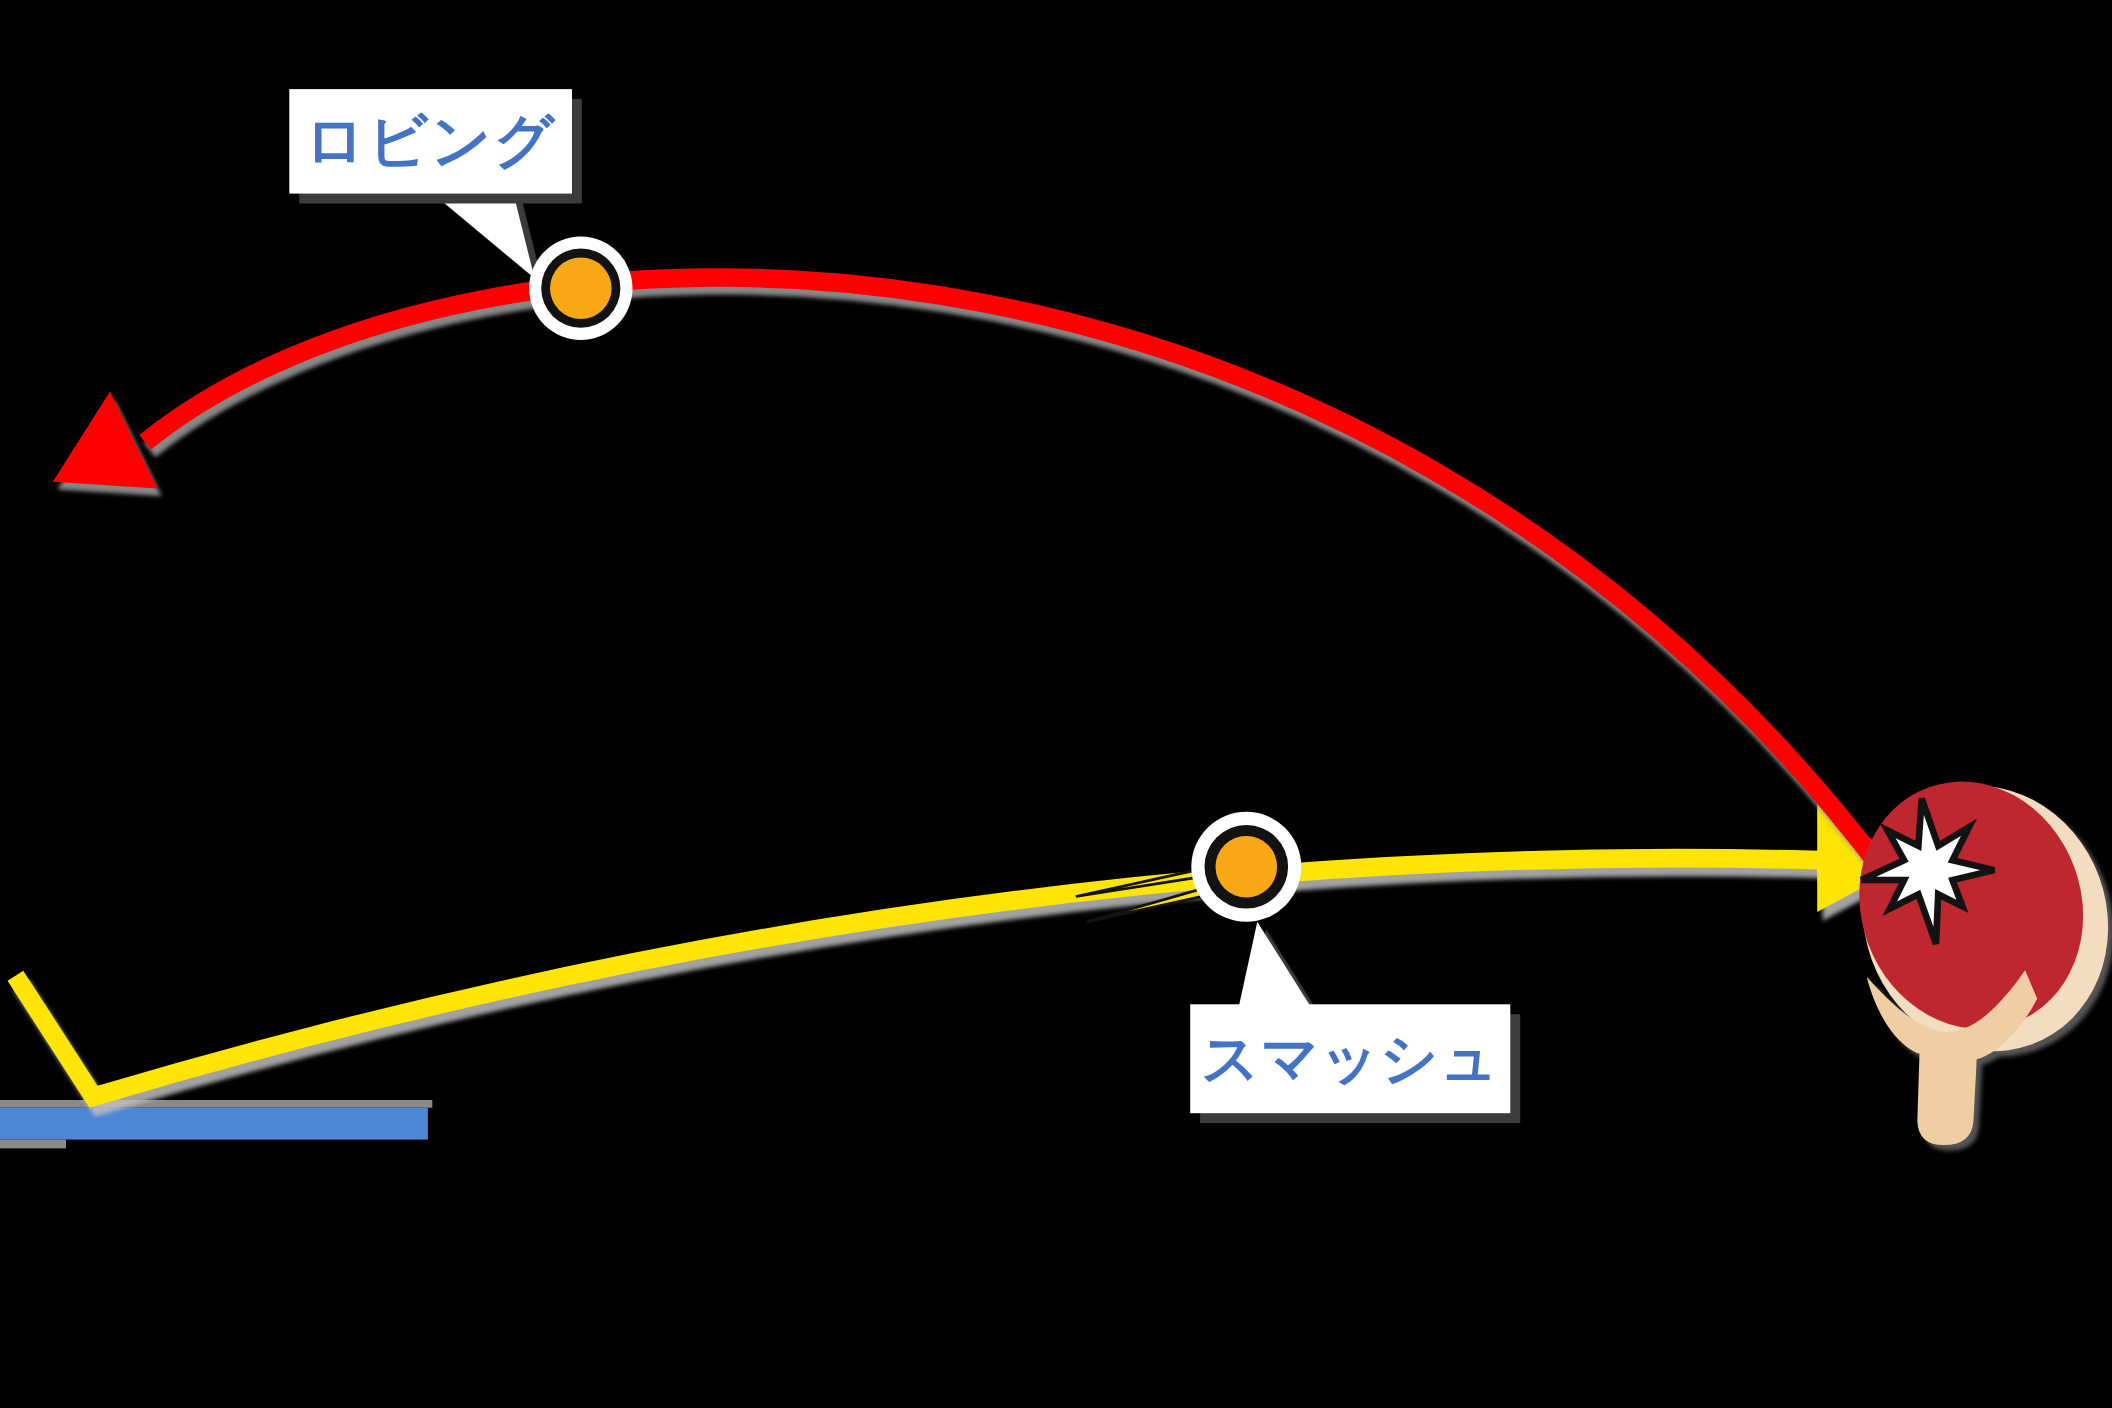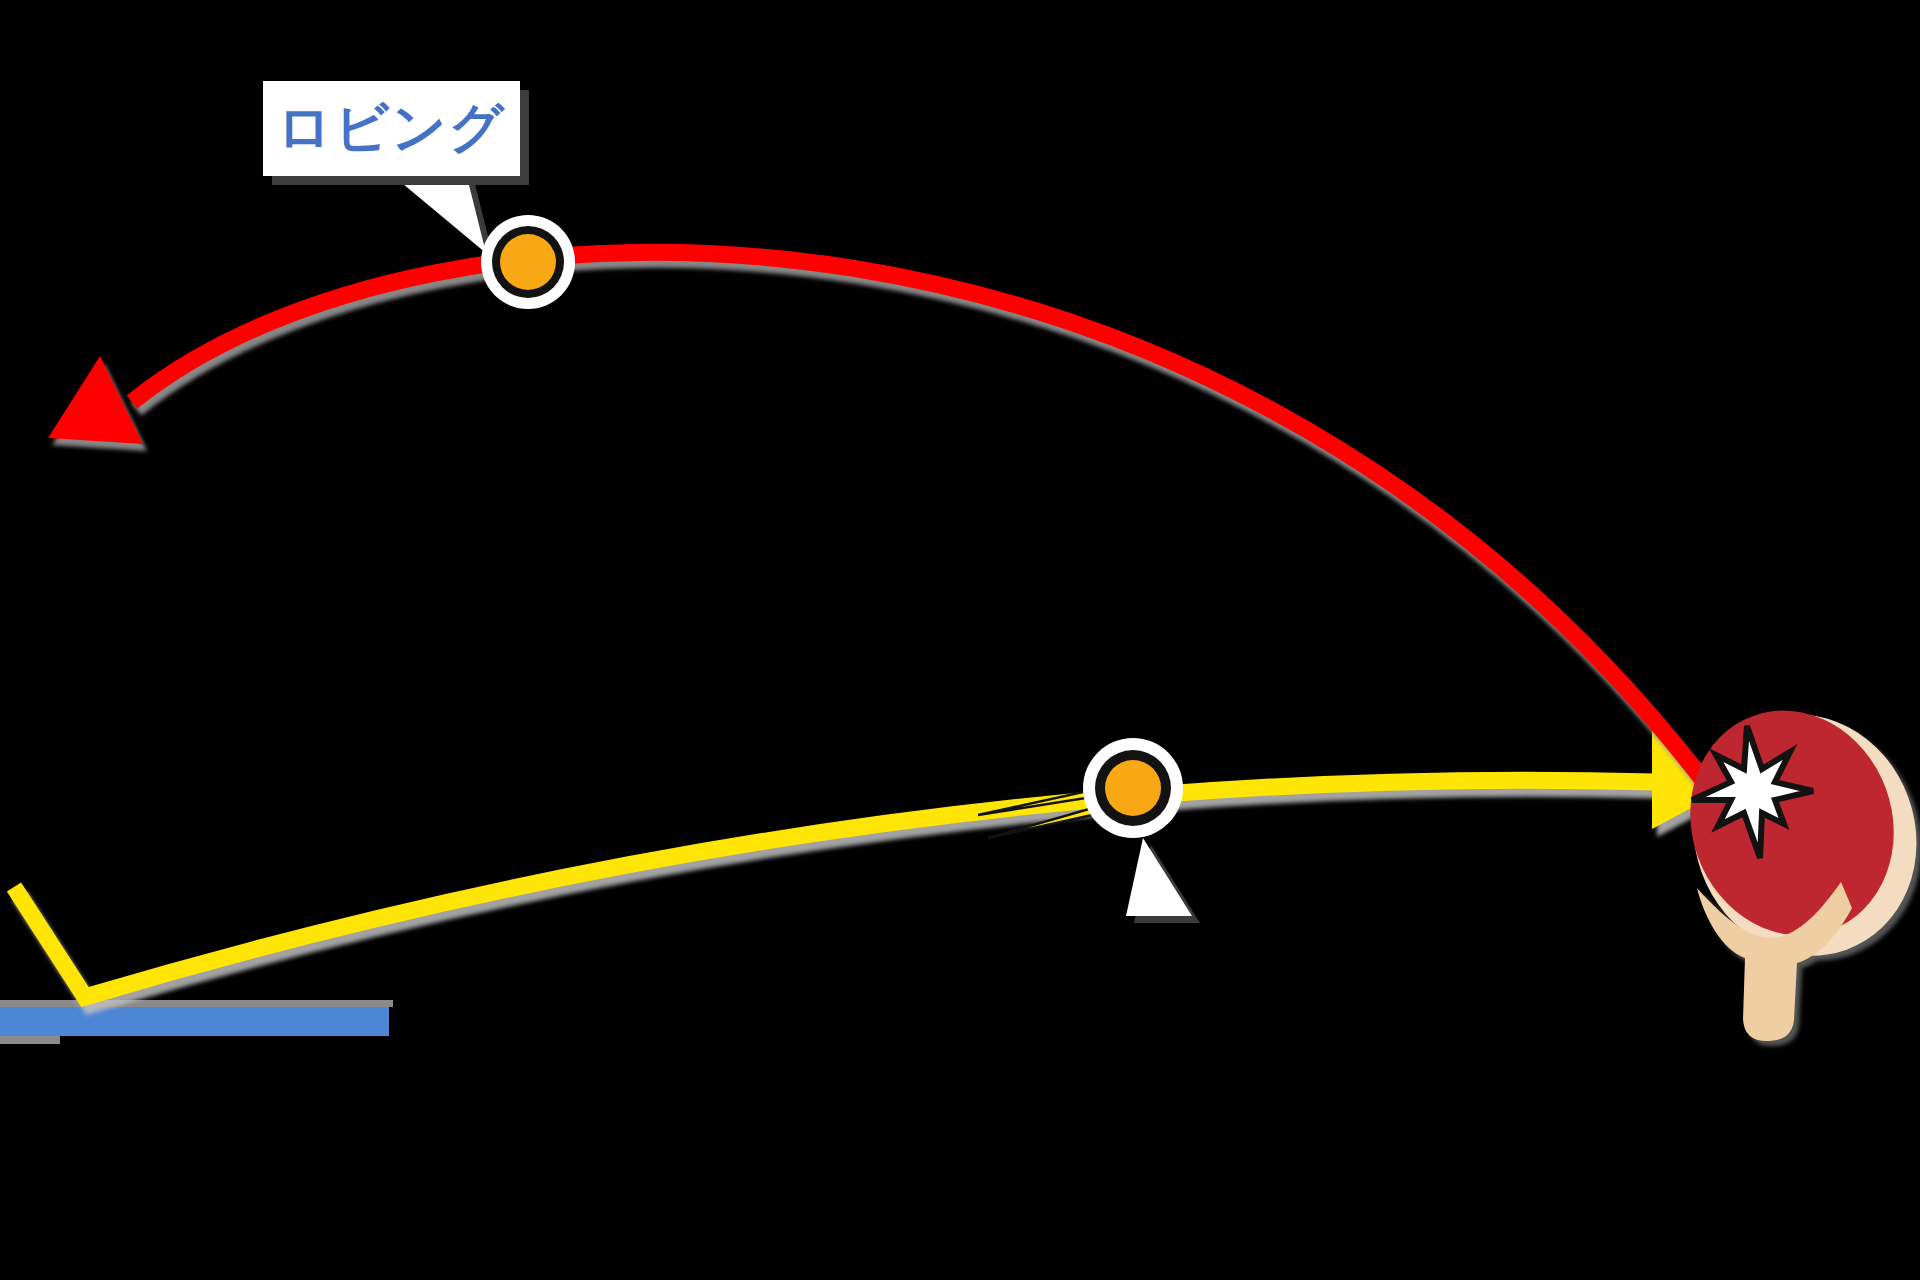--- a/index.html
+++ b/index.html
@@ -75,14 +75,17 @@
 
     <g fill="#FFFFFF">
       <polygon points="1747,726 1762,769 1790,752 1775,782 1813,791 1775,800 1784,824 1762,813 1760,858 1744,813 1718,826 1731,800 1692,800 1731,782 1716,755 1744,769" stroke-width="6" stroke-linejoin="miter" stroke="#121212"></polygon>
     </g>
   </svg>
 
   <div class="lbl" id="lob-label" style="background: rgb(255, 255, 255);">
     <span style="color: rgb(68, 114, 196);">ロビング</span>
   </div>
 
+  <div class="lbl" id="smash-label" style="background: rgb(255, 255, 255);">
+    <span style="color: rgb(68, 114, 196);">スマッシュ</span>
+  </div>
 
 </div>
 
 </body></html>

